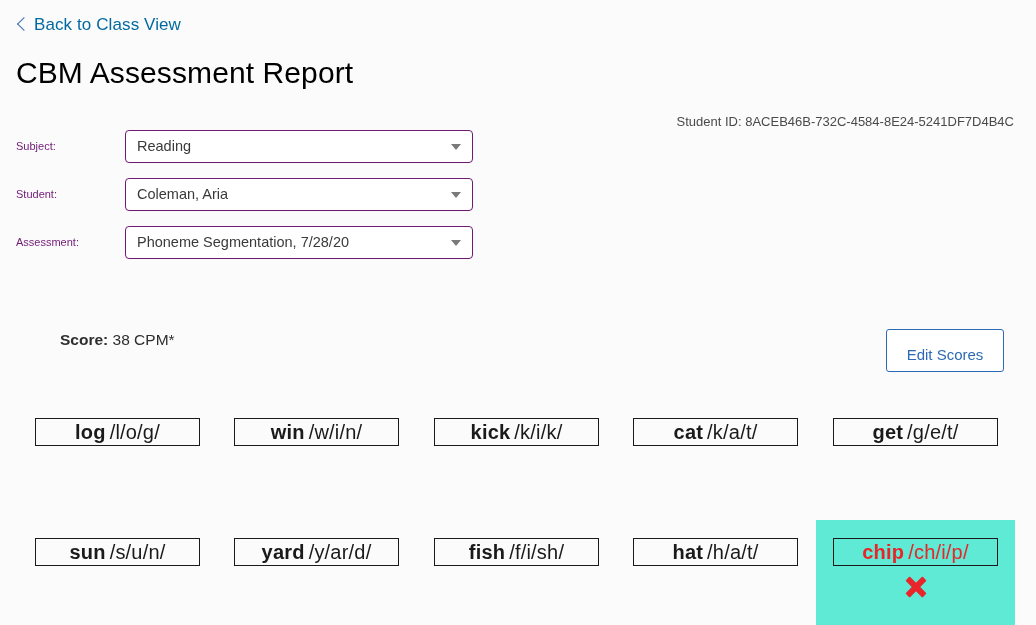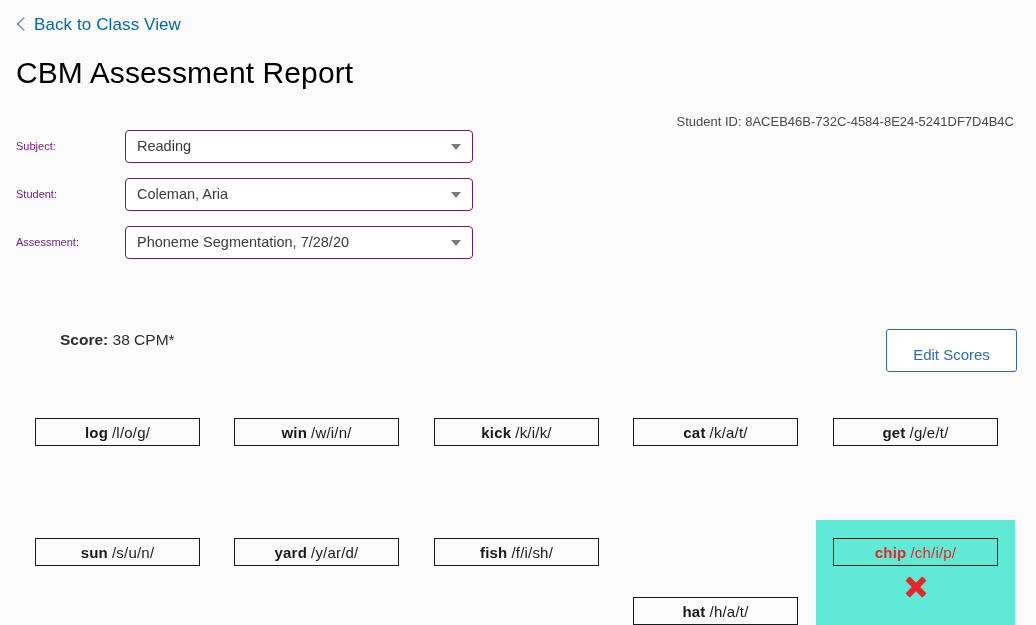--- a/index.html
+++ b/index.html
@@ -130,21 +130,21 @@
     color: #2e2e2e;
     margin-left: 44px;
   }
   .score-line .score-key { font-weight: bold; }
   .score-line .score-val { font-weight: 400; }
 
   .edit-scores-btn {
     position: absolute;
     left: 886px;
     top: 329px;
-    width: 131px;
+    width: 118px;
     height: 43px;
     background: #ffffff;
     border: 1px solid #2d6ab4;
     border-radius: 3px;
     color: #2d6ab4;
     font-size: 15px;
     font-family: "Liberation Sans", sans-serif;
     cursor: pointer;
     padding: 16px;
   }
@@ -171,21 +171,21 @@
   }
   .word-cell.flagged { background: #5eead4; }
   .word-box {
     width: 165px;
     height: 28px;
     border: 1.3px solid #1a1a1a;
     background: transparent;
     display: flex;
     align-items: center;
     justify-content: center;
-    font-size: 15px;
+    font-size: 20px;
     color: #1a1a1a;
     white-space: nowrap;
     letter-spacing: .2px;
   }
   .word-cell.flagged .word-box {
     color: #e8252a;
   }
   .word-text { font-weight: bold; }
   .phoneme-text { font-weight: 400; padding-left: 4px; }
 
@@ -302,21 +302,21 @@
           <span class="word-text">yard</span>
           <span class="phoneme-text">/y/ar/d/</span>
         </div>
       </div>
       <div class="word-cell" style="left: 417px;">
         <div class="word-box">
           <span class="word-text">fish</span>
           <span class="phoneme-text">/f/i/sh/</span>
         </div>
       </div>
-      <div class="word-cell" style="left: 616px; justify-content: flex-end;">
+      <div class="word-cell" style="left: 616px;">
         <div class="word-box">
           <span class="word-text">hat</span>
           <span class="phoneme-text">/h/a/t/</span>
         </div>
       </div>
       <div class="word-cell flagged" style="left: 816px;">
         <div class="word-box">
           <span class="word-text">chip</span>
           <span class="phoneme-text">/ch/i/p/</span>
         </div>

